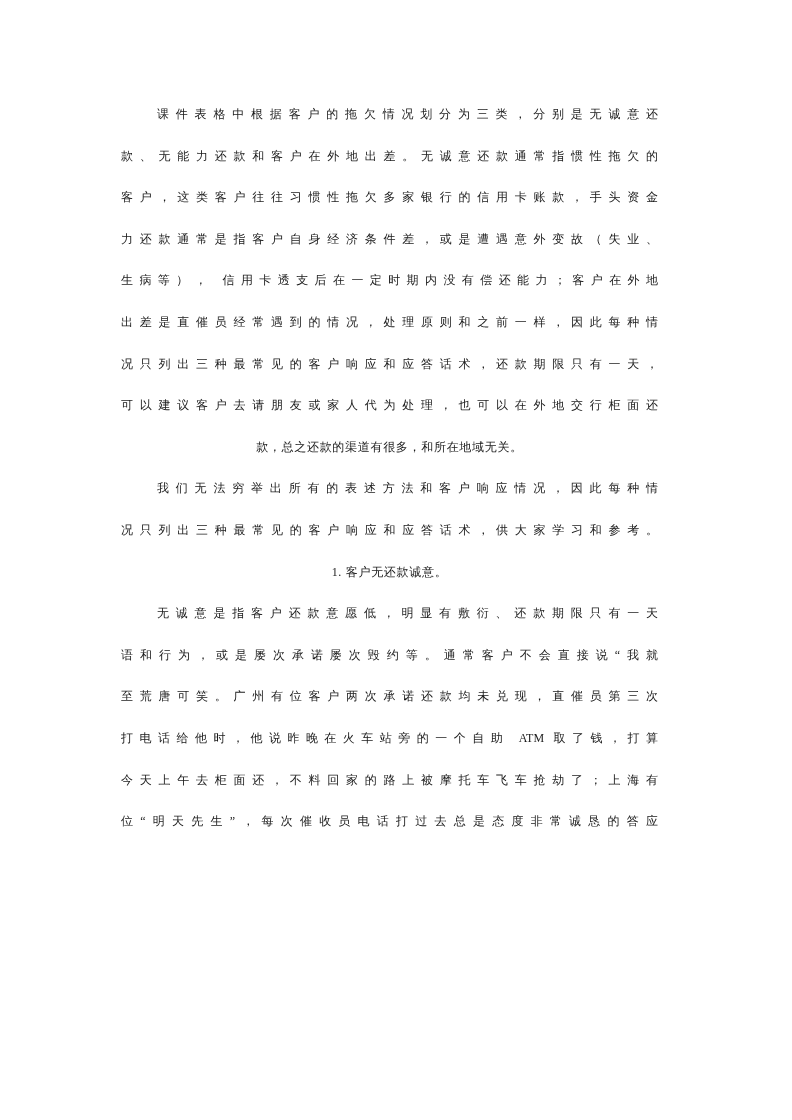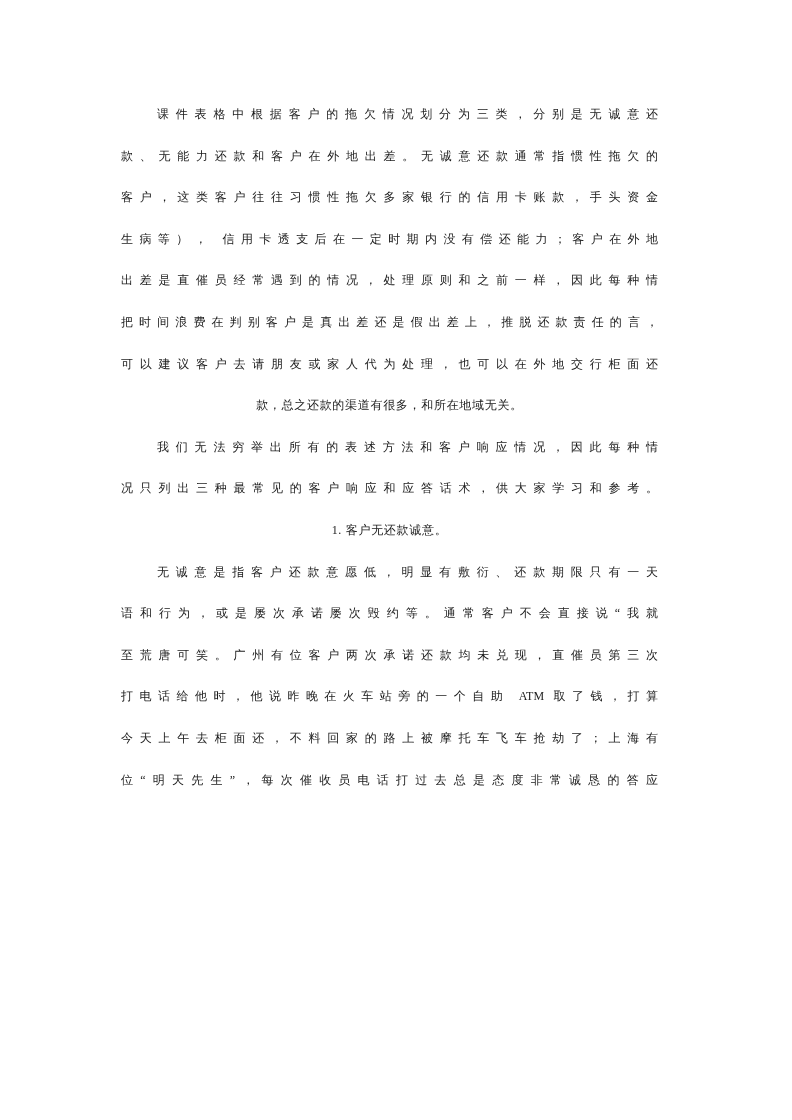--- a/index.html
+++ b/index.html
@@ -49,23 +49,24 @@
 </head>
 <body>
 
 <div class="page">
   <div class="text-body">
 
     <div>
       <div class="line j indent">课件表格中根据客户的拖欠情况划分为三类，分别是无诚意还</div>
       <div class="line j">款、无能力还款和客户在外地出差。无诚意还款通常指惯性拖欠的</div>
       <div class="line j">客户，这类客户往往习惯性拖欠多家银行的信用卡账款，手头资金</div>
+      <div class="line j">力还款通常是指客户自身经济条件差，或是遭遇意外变故（失业、</div>
       <div class="line j">生病等），  信用卡透支后在一定时期内没有偿还能力；客户在外地</div>
       <div class="line j">出差是直催员经常遇到的情况，处理原则和之前一样，因此每种情</div>
-      <div class="line j">把时间浪费在判别客户是真出差还是假出差上，推脱还款责任的言，</div>
+      <div class="line j">况只列出三种最常见的客户响应和应答话术，还款期限只有一天，</div>
       <div class="line j">可以建议客户去请朋友或家人代为处理，也可以在外地交行柜面还</div>
       <div class="line">款，总之还款的渠道有很多，和所在地域无关。</div>
     </div>
 
     <div>
       <div class="line j indent">我们无法穷举出所有的表述方法和客户响应情况，因此每种情</div>
       <div class="line j">况只列出三种最常见的客户响应和应答话术，供大家学习和参考。</div>
     </div>
 
     <div class="line">1. 客户无还款诚意。</div>

